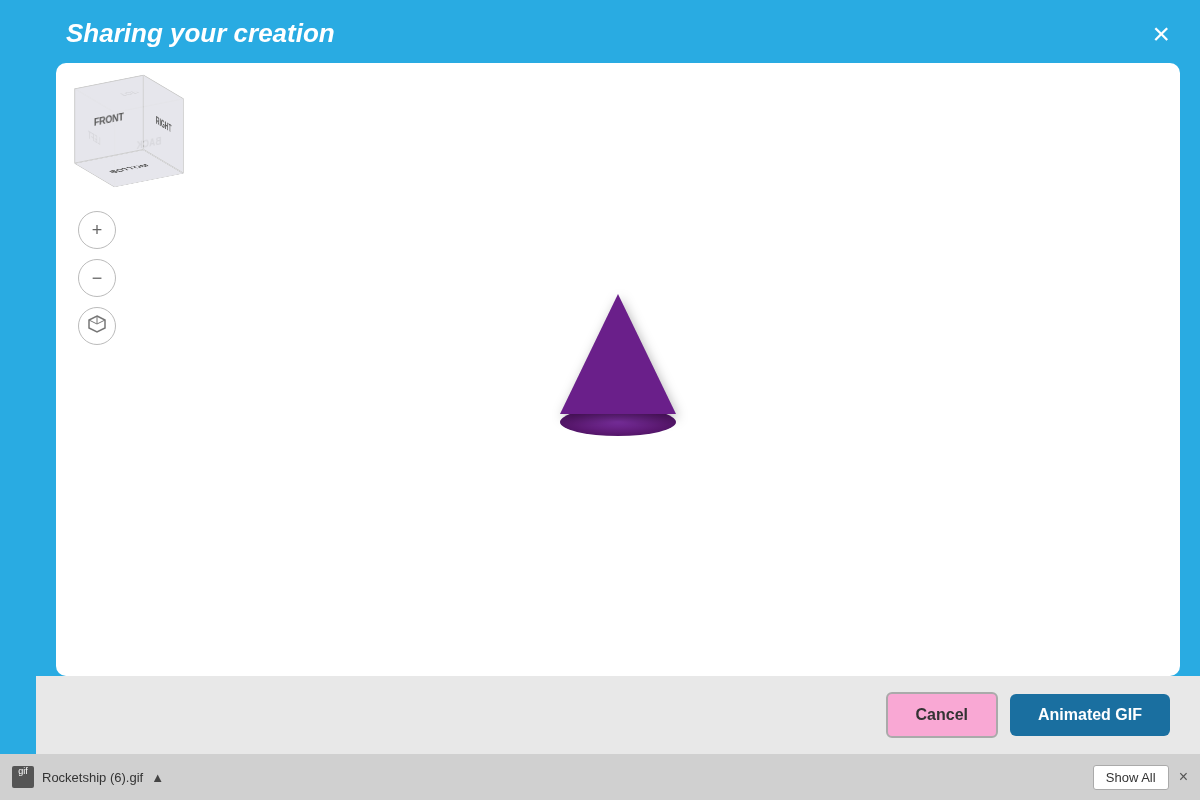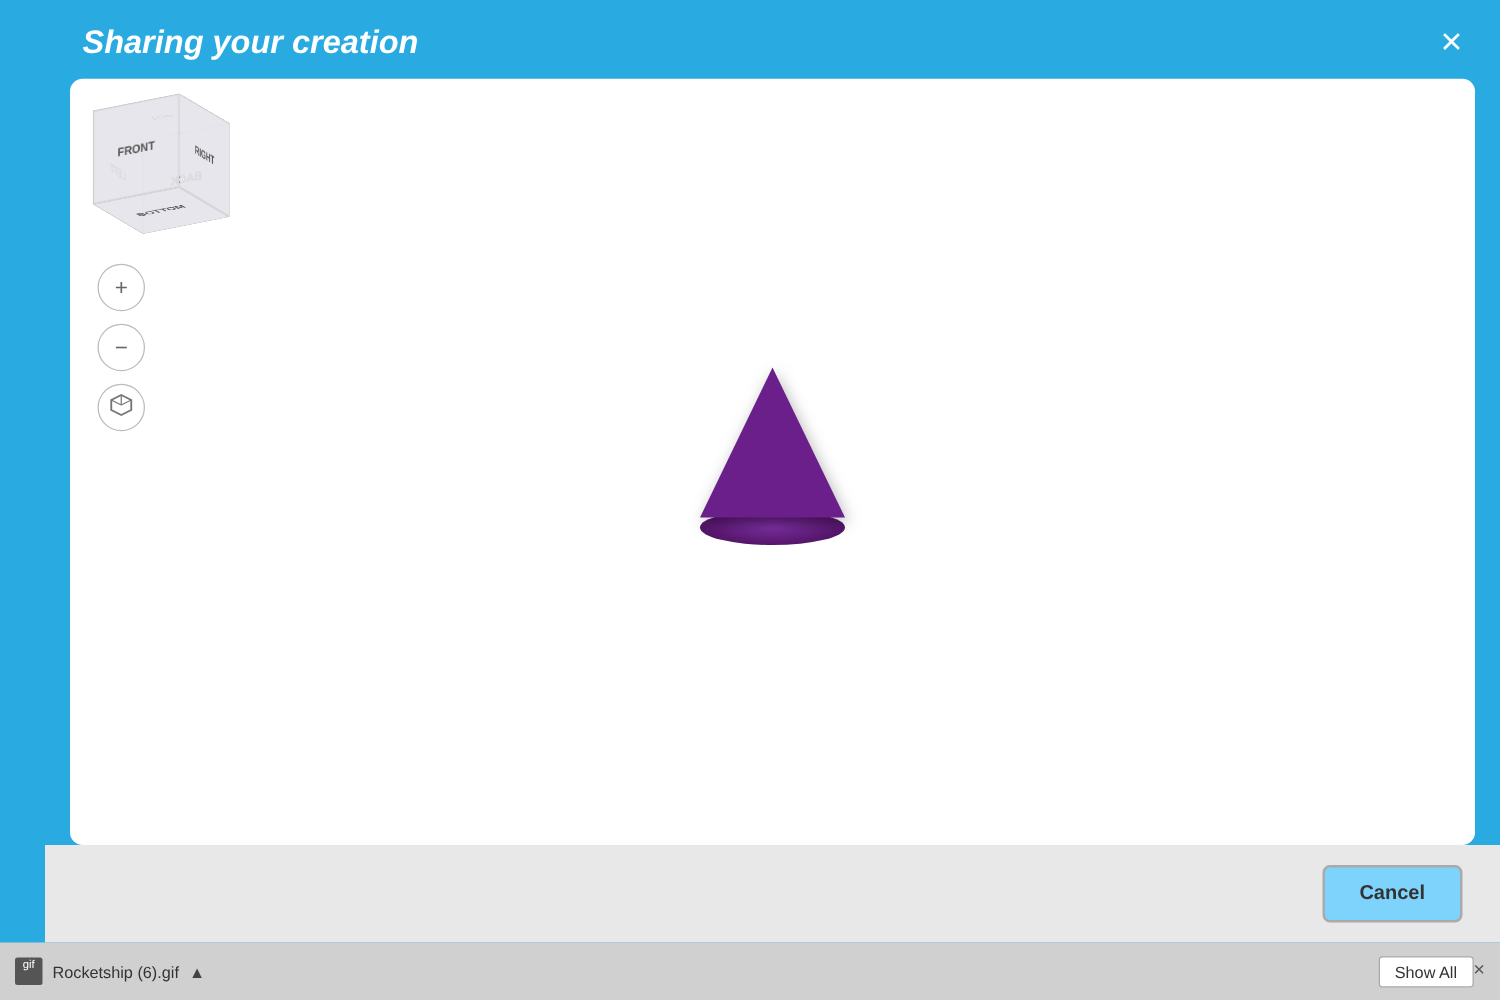--- a/index.html
+++ b/index.html
@@ -184,21 +184,21 @@
       display: flex;
       align-items: center;
       justify-content: flex-end;
       gap: 12px;
       min-height: 72px;
     }
 
     .btn-cancel {
       padding: 12px 28px;
       border: 2px solid #aaa;
-      background: #7dd3fc;
+      background: #f9a8d4;
       color: #333;
       font-size: 16px;
       font-weight: 600;
       border-radius: 6px;
       cursor: pointer;
     }
 
     .btn-screenshot {
       padding: 12px 28px;
       border: none;
@@ -263,21 +263,21 @@
       background: white;
       font-size: 13px;
       color: #333;
       cursor: pointer;
       border-radius: 3px;
     }
 
     .status-right {
       display: flex;
       align-items: center;
-      gap: 0;
+      gap: 10px;
     }
 
     .close-status {
       font-size: 16px;
       color: #555;
       cursor: pointer;
       background: none;
       border: none;
     }
   </style>
@@ -339,20 +339,21 @@
     <div class="cone-container">
       <div class="cone-shape"></div>
       <div class="cone-base"></div>
     </div>
 
 
   </div>
 
   <div class="bottom-bar">
     <button class="btn-cancel">Cancel</button>
+    <button class="btn-gif">Animated GIF</button>
   </div>
 
 </div>
 
 <div class="status-bar">
   <div class="status-file">
     <div class="file-icon">
       <span>gif</span>
     </div>
     <span>Rocketship (6).gif</span>

